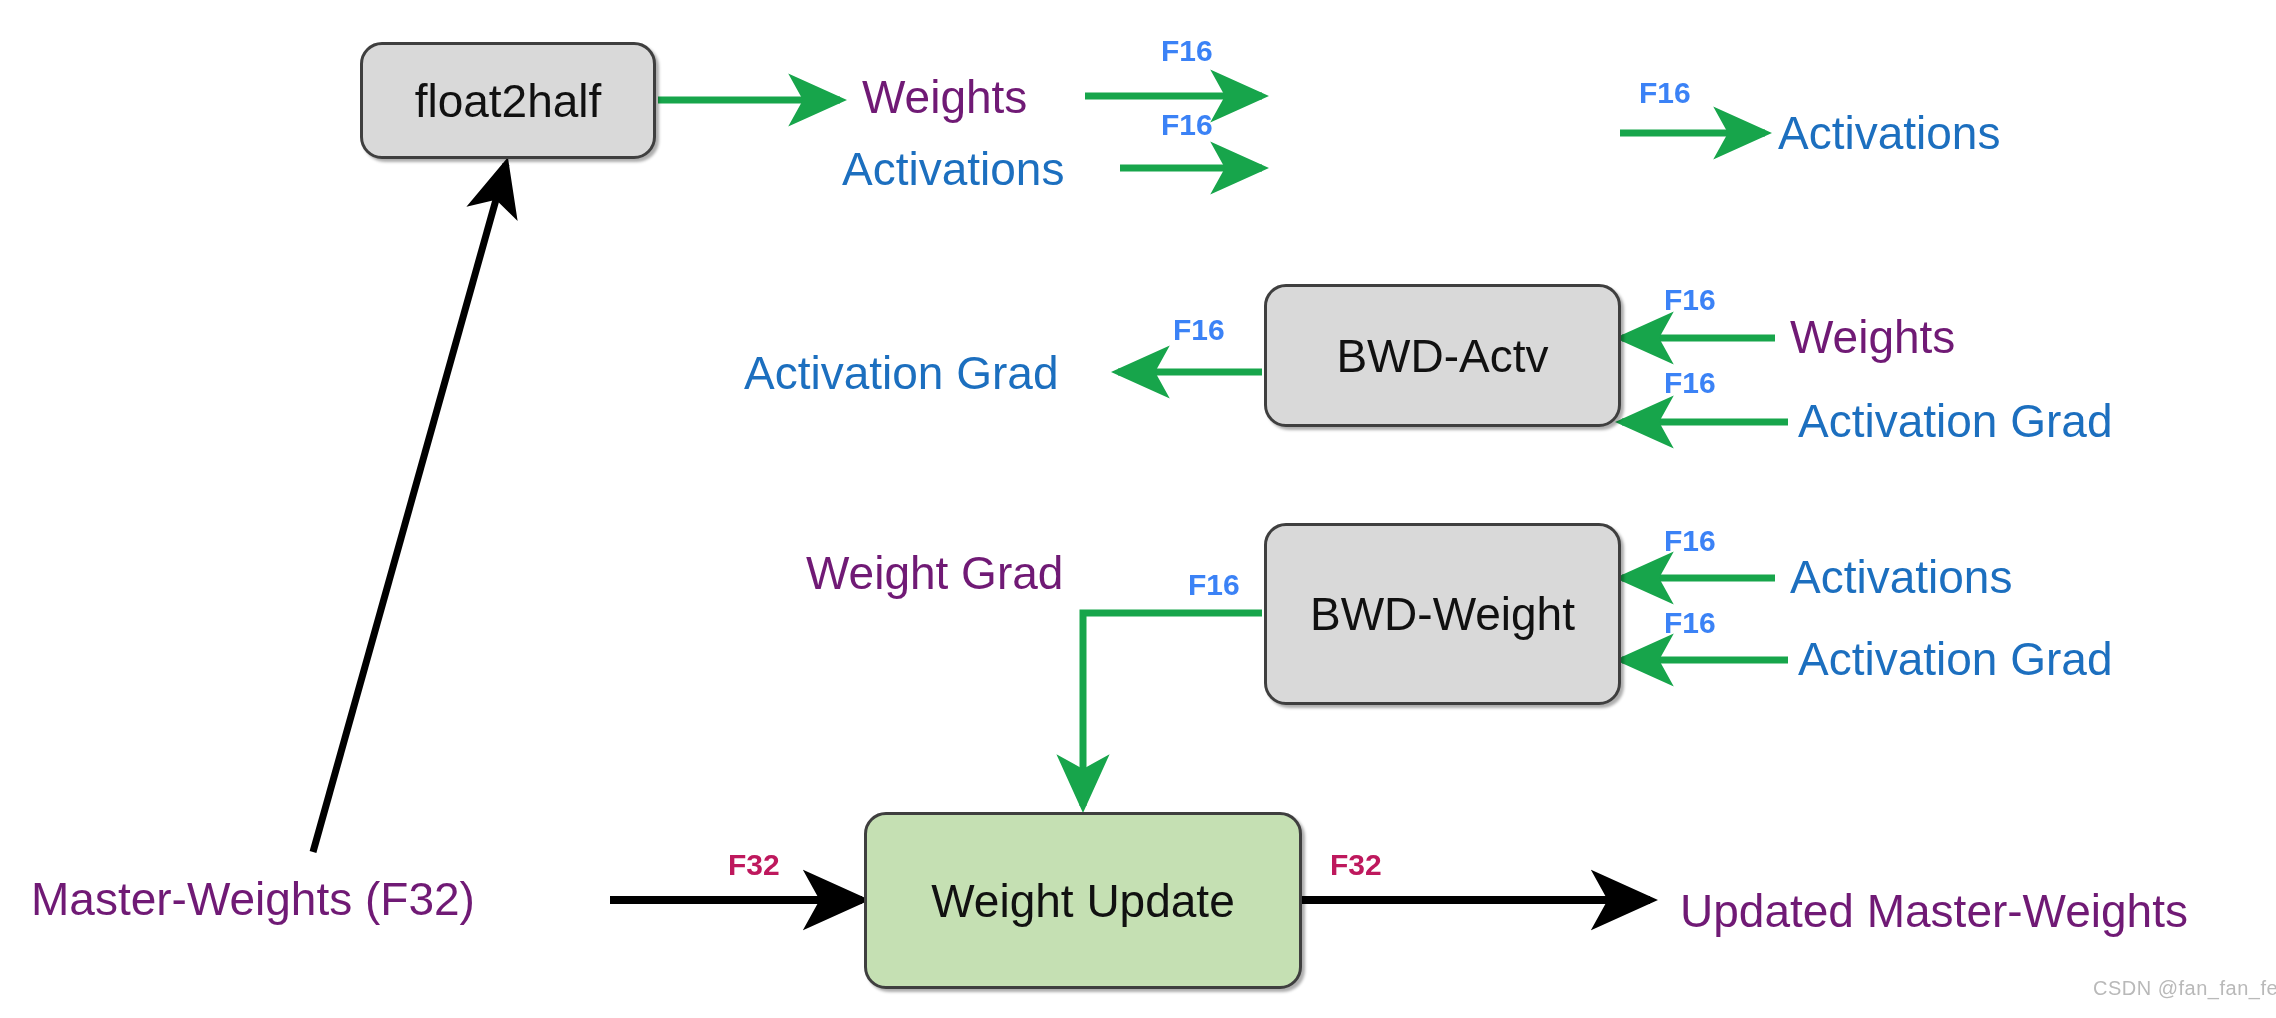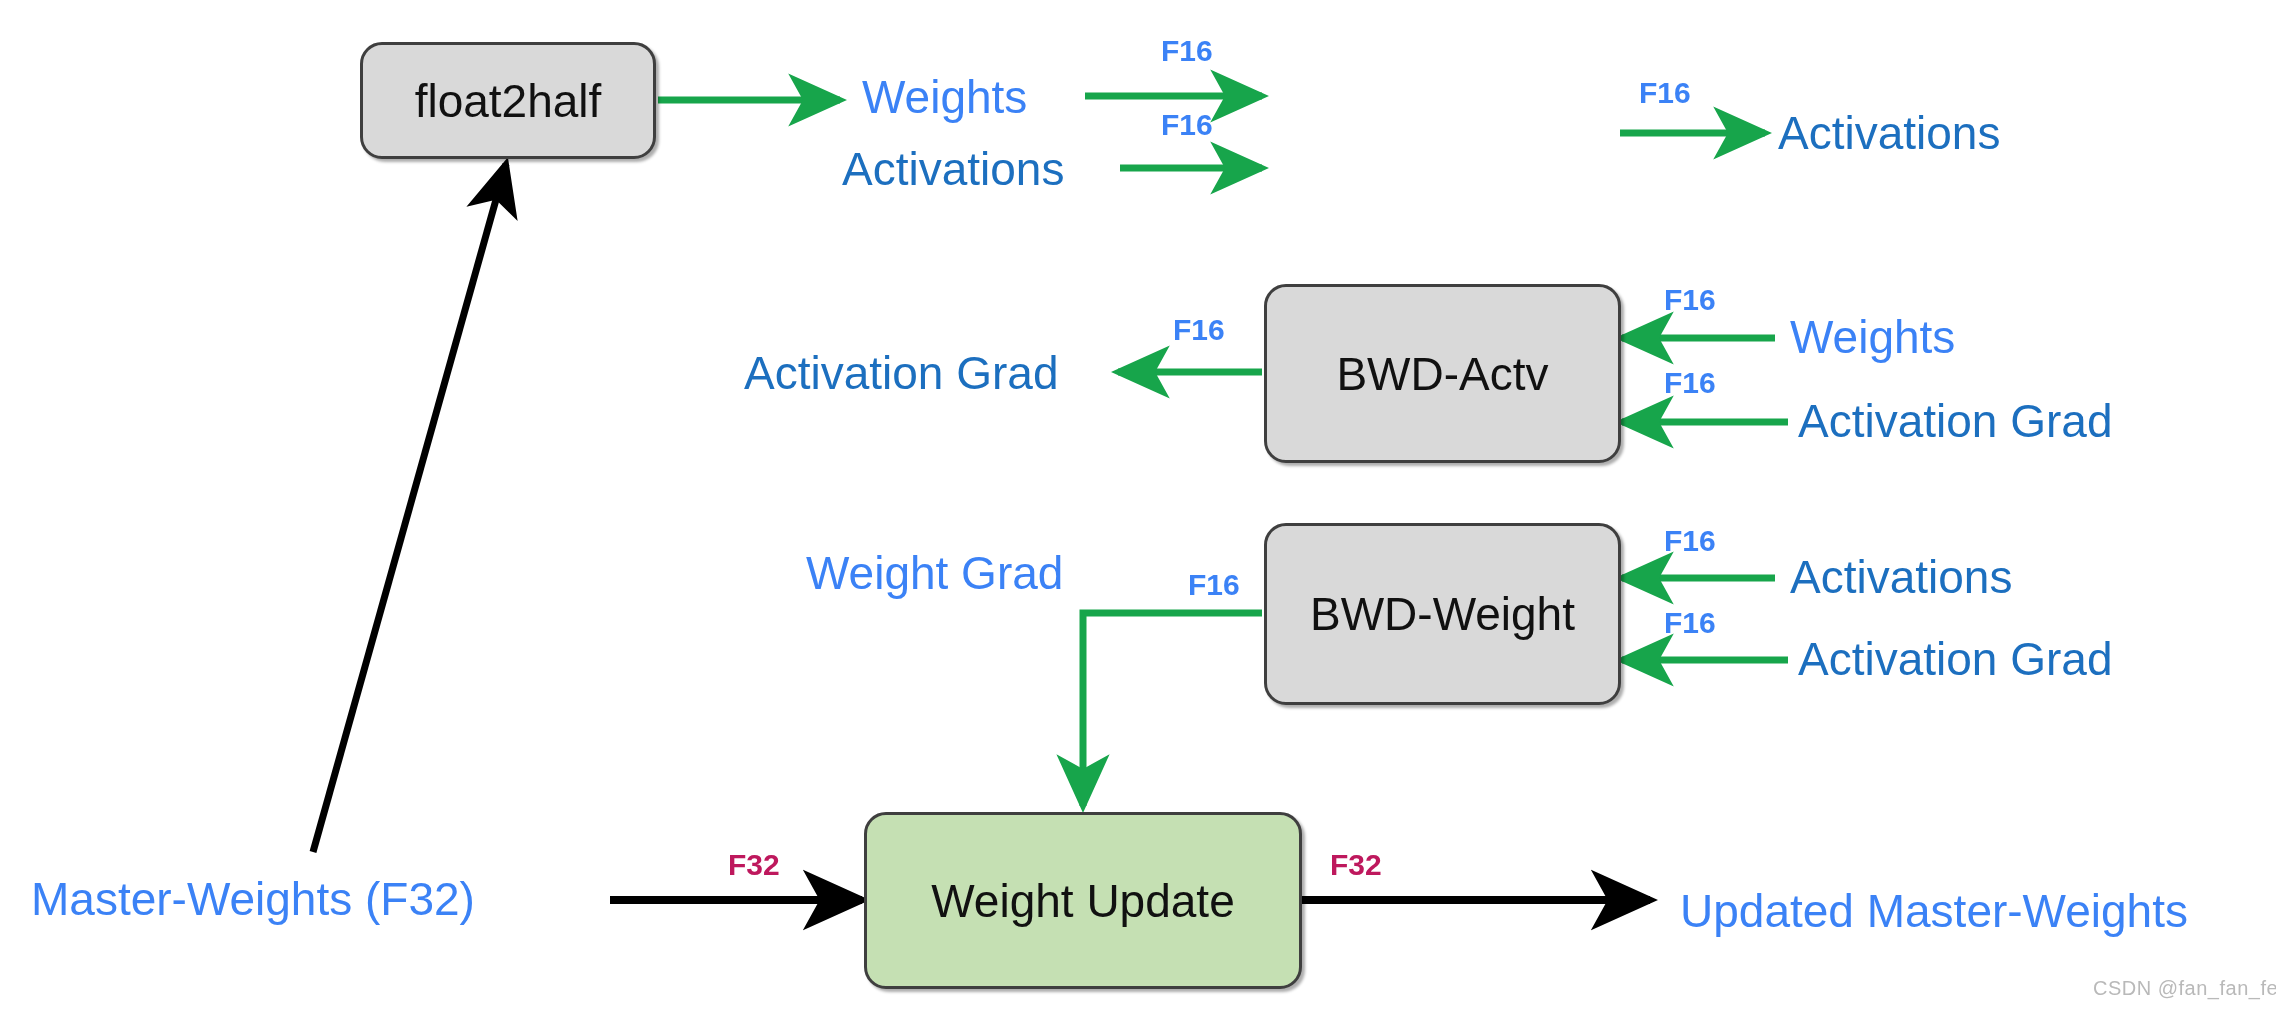--- a/index.html
+++ b/index.html
@@ -46,21 +46,21 @@
     color: #111111;
     font-weight: 400;
     letter-spacing: 0px;
     white-space: nowrap;
   }
   .txt {
     position: absolute;
     white-space: nowrap;
     font-size: 46px;
     line-height: 1;
-    color: #3b82f6;
+    color: #701a75;
   }
   .txt.blue {
     color: #1c6fbf;
   }
   .tag {
     position: absolute;
     white-space: nowrap;
     font-size: 30px;
     font-weight: bold;
     line-height: 1;
@@ -119,21 +119,21 @@
     <line x1="610" y1="900" x2="862" y2="900" stroke="#000000" stroke-width="8" marker-end="url(#ahBlack)"></line>
 
     <line x1="1302" y1="900" x2="1650" y2="900" stroke="#000000" stroke-width="8" marker-end="url(#ahBlack)"></line>
   </svg>
 
   <div class="node node-gray" style="left:360px; top:42px; width:296px; height:117px;">
     <span class="node-label">float2half</span>
   </div>
 
 
-  <div class="node node-gray" style="left:1264px; top:284px; width:357px; height:179px;">
+  <div class="node node-gray" style="left:1264px; top:284px; width:357px; height:143px;">
     <span class="node-label">BWD-Actv</span>
   </div>
 
   <div class="node node-green" style="left:864px; top:812px; width:438px; height:177px;">
     <span class="node-label">Weight Update</span>
   </div>
 
   <div class="node node-gray" style="left:1264px; top:523px; width:357px; height:182px;">
     <span class="node-label">BWD-Weight</span>
   </div>

